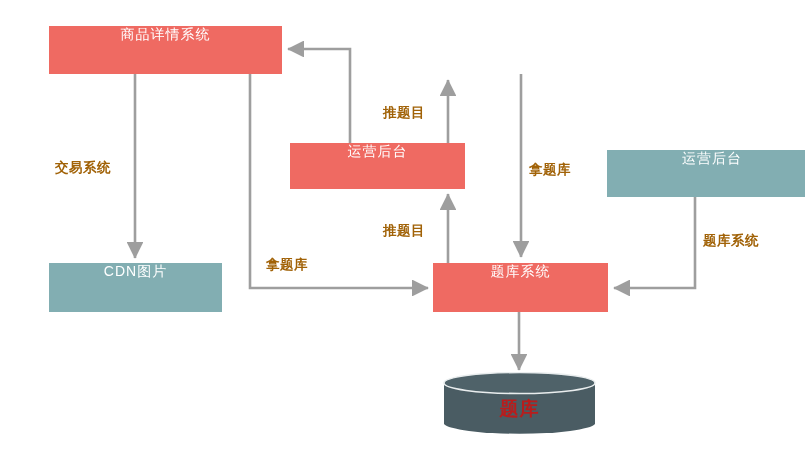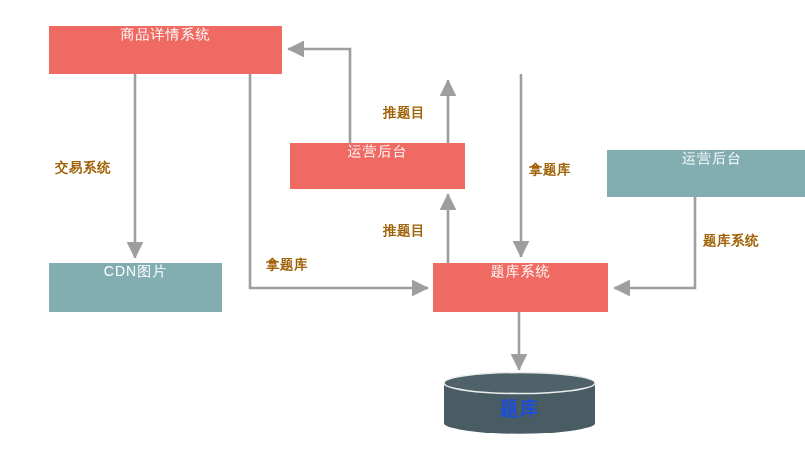--- a/index.html
+++ b/index.html
@@ -31,21 +31,21 @@
   .node.teal { background: #82aeb2; }
   .cyl {
     position: absolute;
     z-index: 3;
   }
   .cyl-label {
     position: absolute;
     left: 0;
     right: 0;
     text-align: center;
-    color: #1d4ed8;
+    color: #b91c1c;
     font-weight: bold;
     font-size: 19px;
     letter-spacing: 1px;
     z-index: 4;
     pointer-events: none;
   }
   .edge-label {
     position: absolute;
     color: #a16207;
     font-weight: bold;

